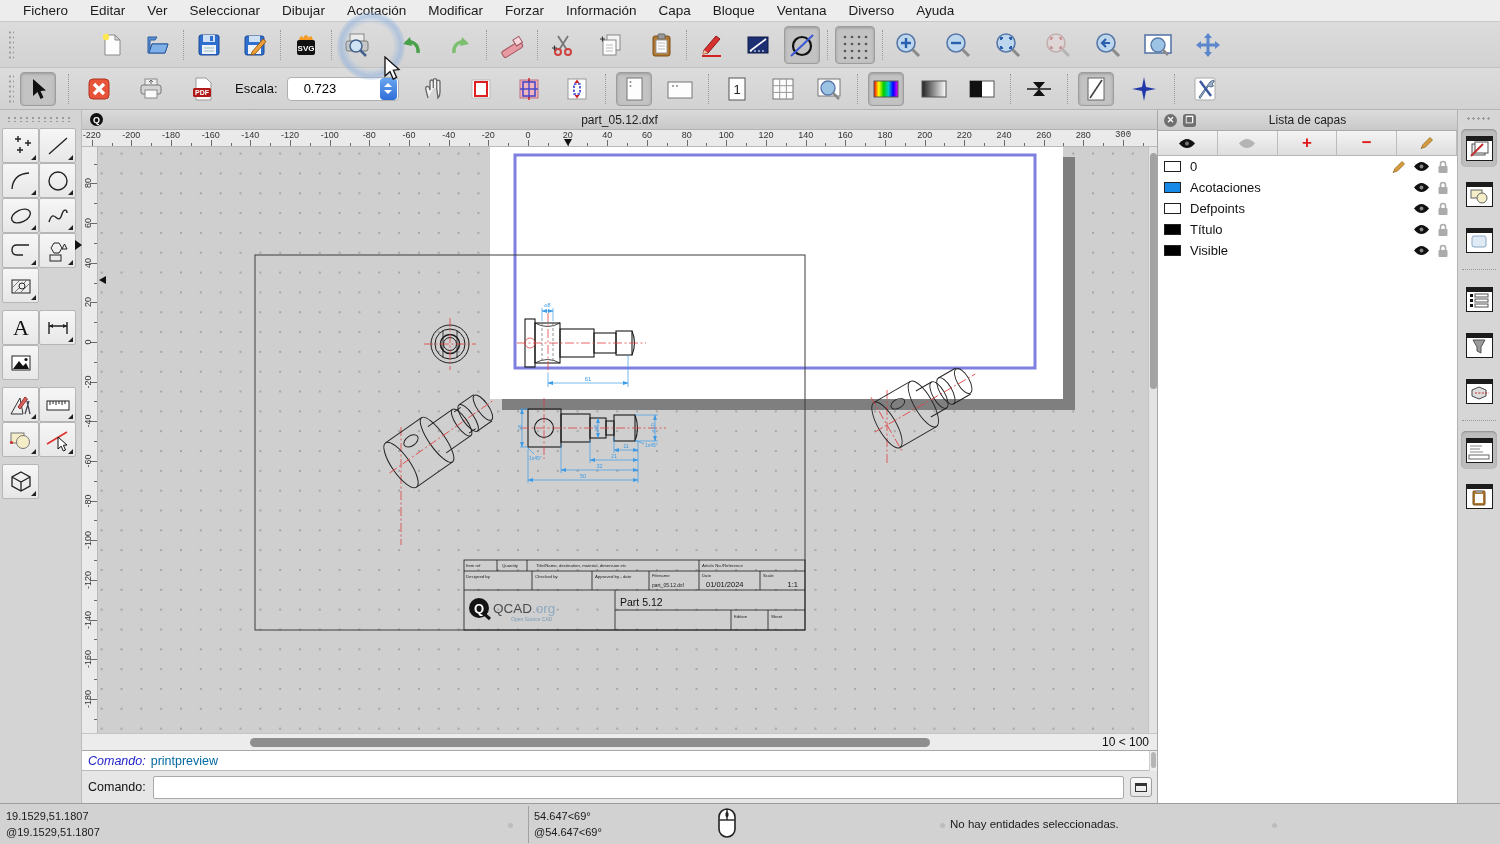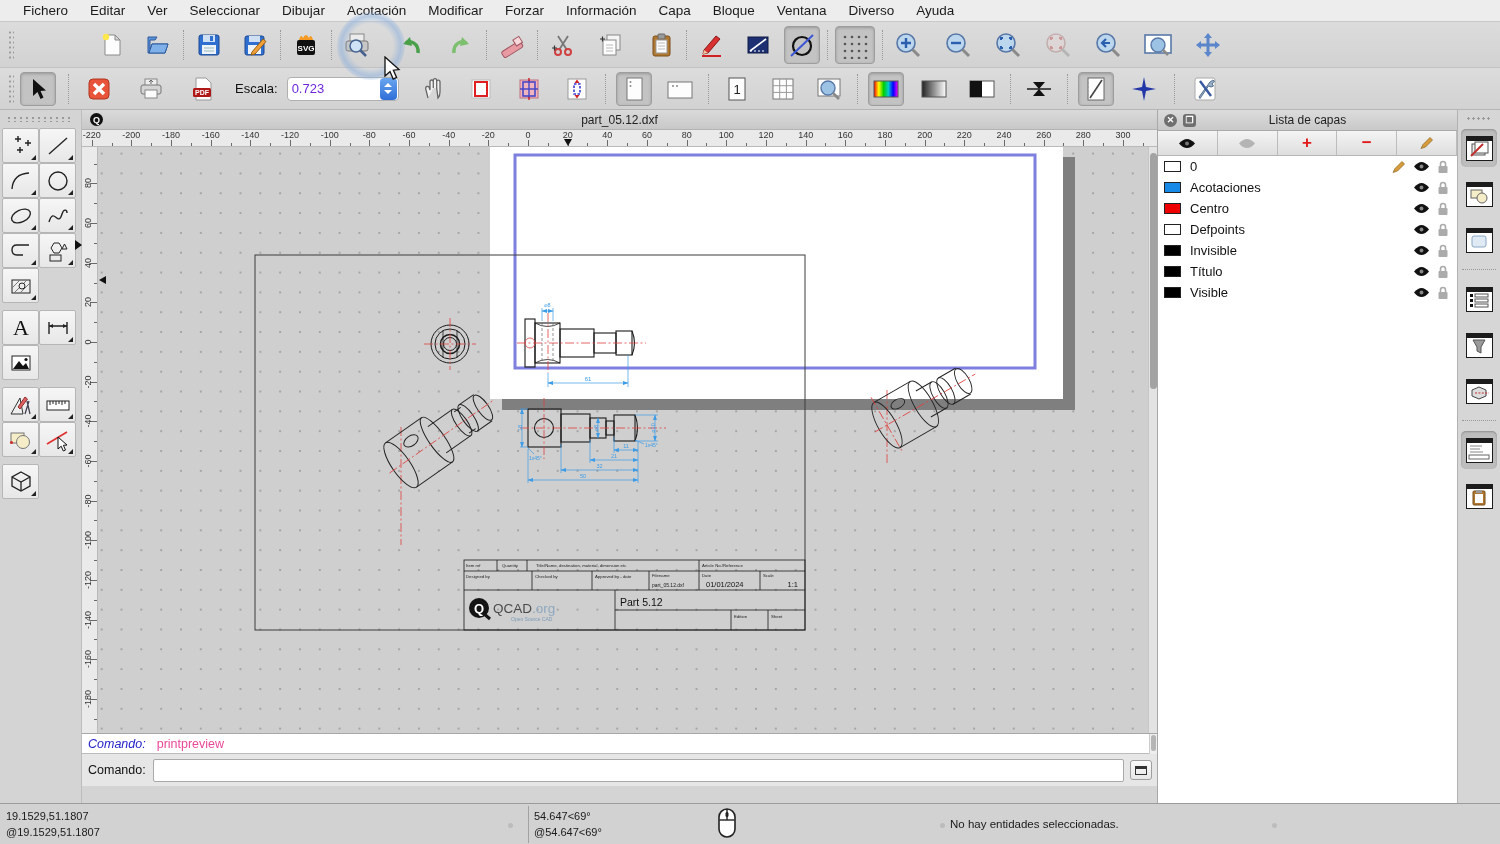--- a/index.html
+++ b/index.html
@@ -25,21 +25,21 @@
   .tsep { width:1px; height:30px; border-left:1px dotted #9a9a9a; margin:0 7px; flex:none; }
   .thandle { width:6px; height:30px; margin:0 6px 0 8px; flex:none;
     background-image:radial-gradient(circle, #9a9a9a 1px, transparent 1.2px); background-size:4px 5px; }
   .gap { flex:none; }
 
   
   #scale-field { display:flex; align-items:center; margin-left:14px; }
   #scale-label { font-size:13px; color:#111; margin-right:9px; }
   #scale-input { width:112px; height:24px; background:#fff; border:1px solid #b0b0b0; border-radius:4px;
     display:flex; align-items:center; position:relative; }
-  #scale-value { font-size:13px; color:#6d28d9; padding-left:4px; flex:1; }
+  #scale-value { font-size:13px; color:#000000; padding-left:16px; flex:1; }
   #scale-stepper { width:17px; height:22px; margin-right:1px; border-radius:4px;
     background:linear-gradient(#6aa6ef,#2e6fd8); display:flex; flex-direction:column;
     align-items:center; justify-content:center; gap:3px; }
   #scale-stepper i { width:0; height:0; border-left:4px solid transparent; border-right:4px solid transparent; }
   #scale-stepper .up { border-bottom:4px solid #fff; }
   #scale-stepper .dn { border-top:4px solid #fff; }
 
   
   #palette { position:absolute; left:0; top:110px; width:82px; height:693px; background:#d4d4d4;
     border-right:1px solid #bdbdbd; }
@@ -88,21 +88,21 @@
   #vscroll .vh { position:absolute; left:1px; width:7px; top:6px; height:236px; background:#a3a3a3; border-radius:4px; }
 
   #hscroll { height:17px; background:#ececec; border-top:1px solid #c6c6c6; position:relative; flex:none; }
   #hscroll .hh { position:absolute; top:3.5px; height:9px; left:168px; width:680px; background:#8f8f8f; border-radius:5px; }
   #grid-status { position:absolute; right:8px; top:1px; font-size:12px; color:#111; }
 
   
   #cmd-history { height:20px; background:#fff; border-top:1px solid #a8a8a8; position:relative;
     display:flex; align-items:center; padding-left:6px; flex:none; }
   #cmd-history .lbl { color:#2424cc; font-size:12.5px; font-style:italic; }
-  #cmd-history .val { color:#ec4899; font-size:12.5px; margin-left:11px; }
+  #cmd-history .val { color:#0369a1; font-size:12.5px; margin-left:5px; }
   #cmd-hscroll { position:absolute; right:0; top:0; width:8px; height:20px; background:#eee; border-left:1px solid #ccc; }
   #cmd-hscroll i { position:absolute; left:1px; right:1px; top:1px; height:16px; background:#b5b5b5; border-radius:3px; display:block; }
   #cmd-input-row { height:33px; background:#e6e6e6; border-top:1px solid #bbb; display:flex; align-items:center;
     padding:0 5px 0 6px; flex:none; }
   #cmd-prompt { font-size:12.5px; color:#111; margin-right:7px; }
   #cmd-input { flex:1; height:23px; background:#fff; border:1px solid #a9a9a9; border-radius:2px;
     font-size:12.5px; padding:0 5px; font-family:"Liberation Sans",sans-serif; }
   #cmd-dock-btn { width:22px; height:20px; margin-left:6px; background:linear-gradient(#fbfbfb,#e6e6e6);
     border:1px solid #9f9f9f; border-radius:3px; display:flex; align-items:center; justify-content:center; }
   #cmd-dock-btn i { display:block; width:12px; height:9px; border:1px solid #333; border-top:3px solid #333; }
@@ -775,21 +775,21 @@
         <div class="hlabel" style="left: 644.33px;">100</div>
         <div class="hlabel" style="left: 683.996px; text-align: center;">120</div>
         <div class="hlabel" style="left: 723.662px;">140</div>
         <div class="hlabel" style="left: 763.328px;">160</div>
         <div class="hlabel" style="left: 802.994px;">180</div>
         <div class="hlabel" style="left: 842.66px;">200</div>
         <div class="hlabel" style="left: 882.326px;">220</div>
         <div class="hlabel" style="left: 921.992px;">240</div>
         <div class="hlabel" style="left: 961.658px;">260</div>
         <div class="hlabel" style="left: 1001.32px;">280</div>
-        <div class="hlabel" style="left: 1040.99px;">300</div>
+        <div class="hlabel" style="left: 1040.99px; font-family: Liberation Mono, monospace;">300</div>
         <div id="hmarker" style="left: 485.666px;"></div>
       </div>
     <div id="canvas-body">
       <div id="vruler">
           <div class="vtick minor" style="top: 571.827px;"></div>
           <div class="vtick" style="top: 551.994px;"></div>
           <div class="vtick minor" style="top: 532.161px;"></div>
           <div class="vtick" style="top: 512.328px;"></div>
           <div class="vtick minor" style="top: 492.495px;"></div>
           <div class="vtick" style="top: 472.662px;"></div>
@@ -1014,20 +1014,24 @@
               <text x="413" y="473.5" font-size="5" fill="#7a9ab5">Open Source CAD</text>
             </g>
           </g>
         </svg>
       </div>
       <div id="vscroll">
           <div class="vh"></div>
         </div>
       <div id="vmarker" style="top: 132.835px; right: 1051px;"></div>
     </div>
+    <div id="hscroll">
+      <div class="hh"></div>
+      <span id="grid-status">10 &lt; 100</span>
+    </div>
     <div id="cmd-history">
       <span class="lbl">Comando:</span>
       <span class="val">printpreview</span>
       <div id="cmd-hscroll">
           <i></i>
         </div>
     </div>
     <div id="cmd-input-row">
       <span id="cmd-prompt">Comando:</span>
       <input id="cmd-input" type="text" value="" style="">
@@ -1100,64 +1104,22 @@
             </svg>
           </span>
       <span class="licon">
             <svg width="12" height="14">
               <rect x="1.5" y="6" width="9" height="7" rx="1" fill="#ababab"></rect>
               <path d="M3.5,6 V4 a2.5,2.5 0 0 1 5,0 V6" fill="none" stroke="#ababab" stroke-width="1.6"></path>
             </svg>
           </span>
     </div>
         <div class="layer-row">
-      <span class="swatch" style="background: rgb(238, 0, 0);"></span>
-      <span class="lname">Centro</span>
-      <span class="licon" style="visibility: hidden;">
-            <svg width="15" height="14">
-              <path d="M2,12.5 L4,8.5 L11,1.5 L13.5,4 L6.5,11 Z" fill="#d89b3c" stroke="#8a6320" stroke-width="0.7"></path>
-            </svg>
-          </span>
-      <span class="licon">
-            <svg width="17" height="11">
-              <path d="M1,5.5 Q8.5,-3.5 16,5.5 Q8.5,14.5 1,5.5 Z" fill="#111"></path>
-              <circle cx="8.5" cy="5.5" r="1.9" fill="#888"></circle>
-            </svg>
-          </span>
-      <span class="licon">
-            <svg width="12" height="14">
-              <rect x="1.5" y="6" width="9" height="7" rx="1" fill="#ababab"></rect>
-              <path d="M3.5,6 V4 a2.5,2.5 0 0 1 5,0 V6" fill="none" stroke="#ababab" stroke-width="1.6"></path>
-            </svg>
-          </span>
-    </div>
-        <div class="layer-row">
       <span class="swatch" style="background: rgb(255, 255, 255);"></span>
       <span class="lname">Defpoints</span>
-      <span class="licon" style="visibility: hidden;">
-            <svg width="15" height="14">
-              <path d="M2,12.5 L4,8.5 L11,1.5 L13.5,4 L6.5,11 Z" fill="#d89b3c" stroke="#8a6320" stroke-width="0.7"></path>
-            </svg>
-          </span>
-      <span class="licon">
-            <svg width="17" height="11">
-              <path d="M1,5.5 Q8.5,-3.5 16,5.5 Q8.5,14.5 1,5.5 Z" fill="#111"></path>
-              <circle cx="8.5" cy="5.5" r="1.9" fill="#888"></circle>
-            </svg>
-          </span>
-      <span class="licon">
-            <svg width="12" height="14">
-              <rect x="1.5" y="6" width="9" height="7" rx="1" fill="#ababab"></rect>
-              <path d="M3.5,6 V4 a2.5,2.5 0 0 1 5,0 V6" fill="none" stroke="#ababab" stroke-width="1.6"></path>
-            </svg>
-          </span>
-    </div>
-        <div class="layer-row">
-      <span class="swatch" style="background: rgb(0, 0, 0);"></span>
-      <span class="lname">Invisible</span>
       <span class="licon" style="visibility: hidden;">
             <svg width="15" height="14">
               <path d="M2,12.5 L4,8.5 L11,1.5 L13.5,4 L6.5,11 Z" fill="#d89b3c" stroke="#8a6320" stroke-width="0.7"></path>
             </svg>
           </span>
       <span class="licon">
             <svg width="17" height="11">
               <path d="M1,5.5 Q8.5,-3.5 16,5.5 Q8.5,14.5 1,5.5 Z" fill="#111"></path>
               <circle cx="8.5" cy="5.5" r="1.9" fill="#888"></circle>
             </svg>

